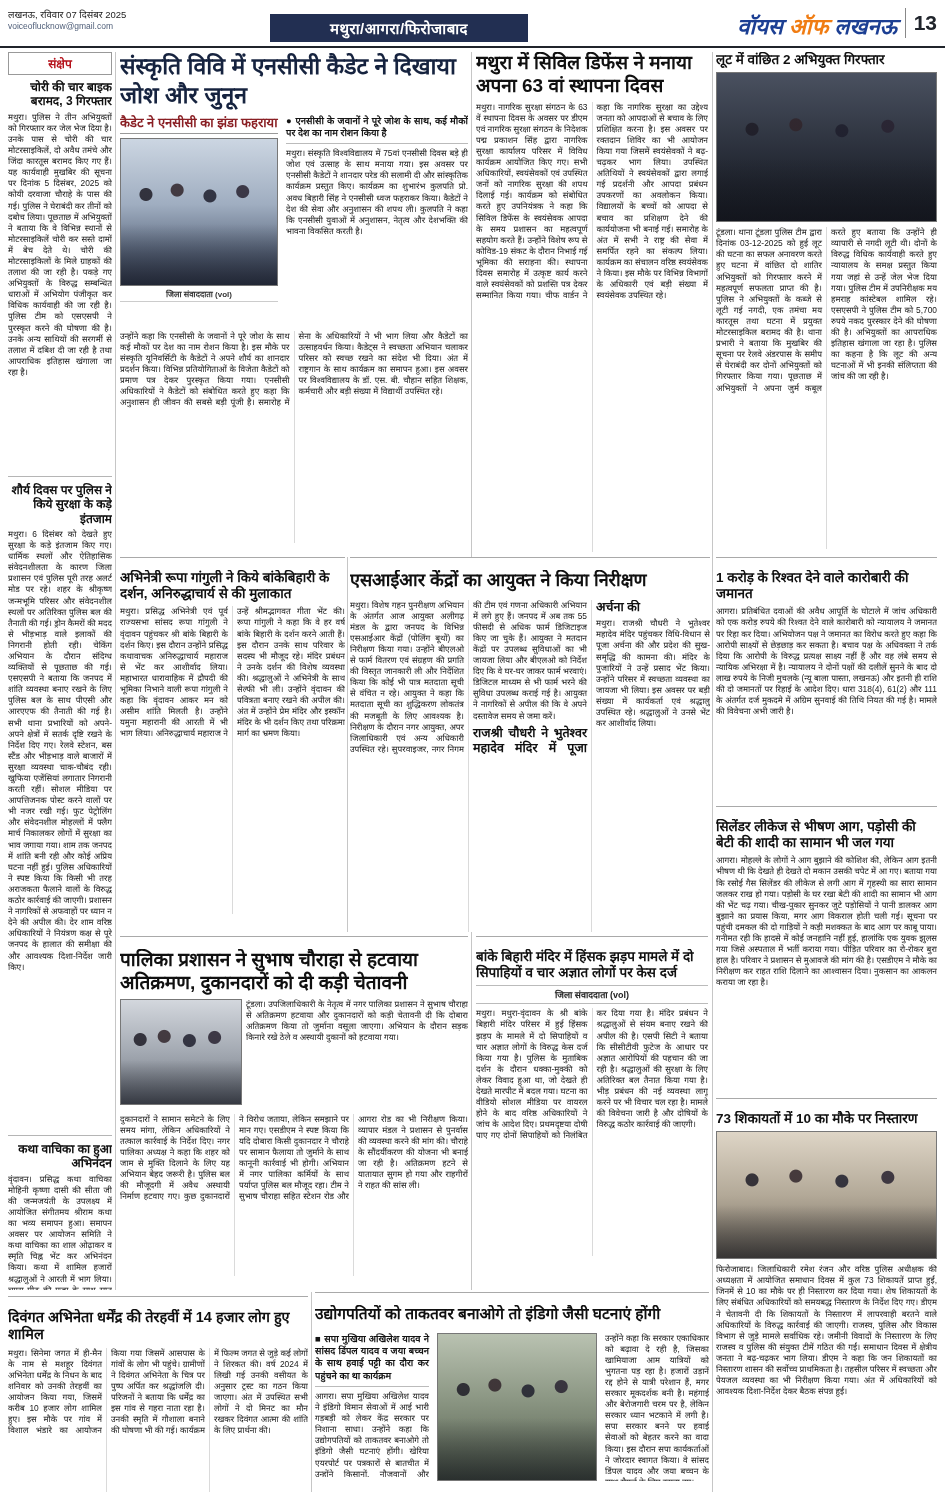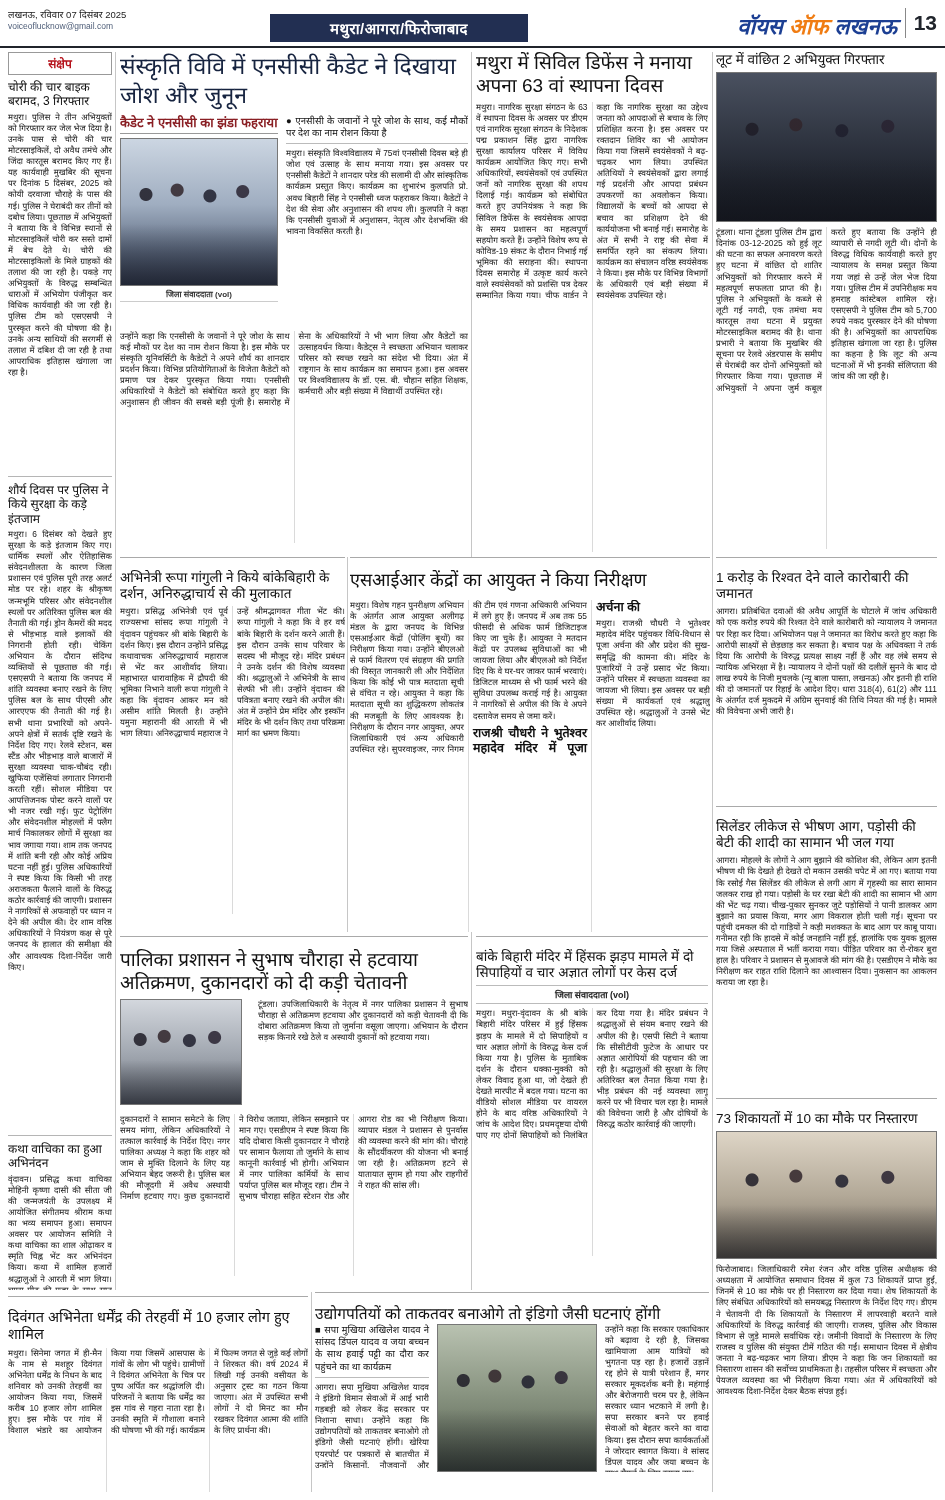--- a/index.html
+++ b/index.html
@@ -16,31 +16,31 @@
   .dateline{position:absolute;left:8px;top:8px;font-size:9.5px;color:#222;line-height:1.4}
   .dateline .mail{font-size:8.5px;color:#51607a}
   .region-tab{position:absolute;left:270px;top:14px;width:258px;background:#222f52;color:#fff;
               font-weight:bold;font-size:15px;text-align:center;padding:4px 0;letter-spacing:.5px}
   .masthead{position:absolute;right:48px;top:10px;font-weight:bold;font-style:italic;font-size:22px;white-space:nowrap}
   .masthead .b{color:#1c3f93}.masthead .o{color:#f07c12}
   .page-no{position:absolute;right:8px;top:8px;font-size:21px;font-weight:bold;color:#20242b;
            border-left:1.5px solid #888;padding-left:8px;line-height:30px}
 
   
-  .hl{font-weight:normal;color:#101010;line-height:1.2;overflow:hidden}
+  .hl{font-weight:bold;color:#101010;line-height:1.2;overflow:hidden}
   .hl-big{font-size:23px;color:#16233f;line-height:1.25;margin-bottom:5px}
   .hl-md{font-size:19px;margin-bottom:4px}
   .hl-sir{font-size:18px;margin-bottom:8px}
   .hl-sm2{font-size:13.5px;margin-bottom:4px}
-  .hl-left{font-size:12px;text-align:left;margin-bottom:3px}
+  .hl-left{font-size:12px;text-align:right;margin-bottom:3px}
   .hl-sub{font-size:12.5px;margin:4px 0 3px 0;font-weight:bold;color:#101010;line-height:1.25}
 
   .kicker{font-size:13px;font-weight:bold;color:#8a1f24;border-bottom:1px solid #999;
           padding-bottom:3px;margin-bottom:4px;line-height:1.2}
-  .bullet-note{font-size:9.5px;font-weight:normal;color:#141414;border-bottom:1px solid #bbb;
+  .bullet-note{font-size:9.5px;font-weight:bold;color:#141414;border-bottom:1px solid #bbb;
                padding-bottom:4px;margin-bottom:4px;line-height:1.3;text-align:justify}
   .byline-bar{font-size:9px;font-weight:bold;text-align:center;color:#222;
               border-top:1px solid #bbb;border-bottom:1px solid #bbb;padding:2px 0;margin-bottom:4px}
   .caption{font-size:8px;font-weight:bold;text-align:center;color:#333;padding:2px 0;border-bottom:1px solid #ccc}
 
   
   .body-txt{font-size:8.4px;line-height:1.32;text-align:justify;color:#202020;overflow:hidden}
   .cols2{column-count:2;column-gap:9px;column-rule:1px solid #dadada}
   .cols3{column-count:3;column-gap:9px;column-rule:1px solid #dadada}
 
@@ -55,21 +55,21 @@
     background:linear-gradient(180deg,transparent,rgba(18,20,28,.6))}
   .photo-ncc{background:linear-gradient(180deg,#ccd6e2,#9fadc0 45%,#5d6a80 78%,#39435a)}
   .photo-loot{background:linear-gradient(180deg,#4a5160,#262b36 60%,#15181f)}
   .photo-palika{background:linear-gradient(180deg,#d3d7dd,#a3a9b2 50%,#6d737d)}
   .photo-akhilesh{background:linear-gradient(180deg,#b9c2b1,#8b9683 45%,#4f5a4a)}
   .photo-meeting{background:linear-gradient(180deg,#ded5c6,#b3a998 50%,#6f675a)}
 
   .ncc-row{display:flex;gap:8px;height:212px;overflow:hidden;margin-bottom:4px}
   .ncc-left{width:158px;flex:none}
   .ncc-right{flex:1;min-width:0}
-  .palika-row{display:flex;gap:16px;height:110px;overflow:hidden;margin-bottom:5px}
+  .palika-row{display:flex;gap:4px;height:110px;overflow:hidden;margin-bottom:5px}
   .ind-row{display:flex;gap:8px;height:152px;overflow:hidden}
   .brief-tab{border:1px solid #999;color:#b5121b;font-weight:bold;font-size:12px;text-align:center;
              padding:2px 0;margin-bottom:5px}
 </style>
 </head>
 <body>
 
 <div class="page">
 
   <header class="block page-header">
@@ -177,26 +177,26 @@
     <div class="body-txt cols2" style="height:248px">मथुरा। मथुरा-वृंदावन के श्री बांके बिहारी मंदिर परिसर में हुई हिंसक झड़प के मामले में दो सिपाहियों व चार अज्ञात लोगों के विरुद्ध केस दर्ज किया गया है। पुलिस के मुताबिक दर्शन के दौरान धक्का-मुक्की को लेकर विवाद हुआ था, जो देखते ही देखते मारपीट में बदल गया। घटना का वीडियो सोशल मीडिया पर वायरल होने के बाद वरिष्ठ अधिकारियों ने जांच के आदेश दिए। प्रथमदृष्टया दोषी पाए गए दोनों सिपाहियों को निलंबित कर दिया गया है। मंदिर प्रबंधन ने श्रद्धालुओं से संयम बनाए रखने की अपील की है। एसपी सिटी ने बताया कि सीसीटीवी फुटेज के आधार पर अज्ञात आरोपियों की पहचान की जा रही है। श्रद्धालुओं की सुरक्षा के लिए अतिरिक्त बल तैनात किया गया है। भीड़ प्रबंधन की नई व्यवस्था लागू करने पर भी विचार चल रहा है। मामले की विवेचना जारी है और दोषियों के विरुद्ध कठोर कार्रवाई की जाएगी।</div>
   </article>
 
   <article class="block bt" style="left:716px;top:1098px;width:221px;height:394px">
     <h2 class="hl hl-sm2">73 शिकायतों में 10 का मौके पर निस्तारण</h2>
     <div class="photo photo-meeting" style="height:128px;margin-bottom:5px"></div>
     <div class="body-txt" style="height:228px">फिरोजाबाद। जिलाधिकारी रमेश रंजन और वरिष्ठ पुलिस अधीक्षक की अध्यक्षता में आयोजित समाधान दिवस में कुल 73 शिकायतें प्राप्त हुईं, जिनमें से 10 का मौके पर ही निस्तारण कर दिया गया। शेष शिकायतों के लिए संबंधित अधिकारियों को समयबद्ध निस्तारण के निर्देश दिए गए। डीएम ने चेतावनी दी कि शिकायतों के निस्तारण में लापरवाही बरतने वाले अधिकारियों के विरुद्ध कार्रवाई की जाएगी। राजस्व, पुलिस और विकास विभाग से जुड़े मामले सर्वाधिक रहे। जमीनी विवादों के निस्तारण के लिए राजस्व व पुलिस की संयुक्त टीमें गठित की गईं। समाधान दिवस में क्षेत्रीय जनता ने बढ़-चढ़कर भाग लिया। डीएम ने कहा कि जन शिकायतों का निस्तारण शासन की सर्वोच्च प्राथमिकता है। तहसील परिसर में स्वच्छता और पेयजल व्यवस्था का भी निरीक्षण किया गया। अंत में अधिकारियों को आवश्यक दिशा-निर्देश देकर बैठक संपन्न हुई।</div>
   </article>
 
   <article class="block bt" style="left:8px;top:1296px;width:300px;height:196px">
-    <h2 class="hl" style="font-size:14.5px;margin-bottom:4px">दिवंगत अभिनेता धर्मेंद्र की तेरहवीं में 10 हजार लोग हुए शामिल</h2>
+    <h2 class="hl" style="font-size:14.5px;margin-bottom:4px">दिवंगत अभिनेता धर्मेंद्र की तेरहवीं में 14 हजार लोग हुए शामिल</h2>
     <div class="body-txt cols3" style="height:148px">मथुरा। सिनेमा जगत में ही-मैन के नाम से मशहूर दिवंगत अभिनेता धर्मेंद्र के निधन के बाद शनिवार को उनकी तेरहवीं का आयोजन किया गया, जिसमें करीब 10 हजार लोग शामिल हुए। इस मौके पर गांव में विशाल भंडारे का आयोजन किया गया जिसमें आसपास के गांवों के लोग भी पहुंचे। ग्रामीणों ने दिवंगत अभिनेता के चित्र पर पुष्प अर्पित कर श्रद्धांजलि दी। परिजनों ने बताया कि धर्मेंद्र का इस गांव से गहरा नाता रहा है। उनकी स्मृति में गौशाला बनाने की घोषणा भी की गई। कार्यक्रम में फिल्म जगत से जुड़े कई लोगों ने शिरकत की। वर्ष 2024 में लिखी गई उनकी वसीयत के अनुसार ट्रस्ट का गठन किया जाएगा। अंत में उपस्थित सभी लोगों ने दो मिनट का मौन रखकर दिवंगत आत्मा की शांति के लिए प्रार्थना की।</div>
   </article>
 
   <article class="block bt" style="left:315px;top:1292px;width:394px;height:200px">
-    <h2 class="hl" style="font-size:15.5px;margin-bottom:0">उद्योगपतियों को ताकतवर बनाओगे तो इंडिगो जैसी घटनाएं होंगी</h2>
+    <h2 class="hl" style="font-size:15.5px;margin-bottom:9px">उद्योगपतियों को ताकतवर बनाओगे तो इंडिगो जैसी घटनाएं होंगी</h2>
     <div class="ind-row">
       <div style="width:114px;flex:none">
         <div class="bullet-note">■ सपा मुखिया अखिलेश यादव ने सांसद डिंपल यादव व जया बच्चन के साथ हवाई पट्टी का दौरा कर पहुंचने का था कार्यक्रम</div>
         <div class="body-txt" style="height:86px">आगरा। सपा मुखिया अखिलेश यादव ने इंडिगो विमान सेवाओं में आई भारी गड़बड़ी को लेकर केंद्र सरकार पर निशाना साधा। उन्होंने कहा कि उद्योगपतियों को ताकतवर बनाओगे तो इंडिगो जैसी घटनाएं होंगी। खेरिया एयरपोर्ट पर पत्रकारों से बातचीत में उन्होंने किसानों, नौजवानों और व्यापारियों के मुद्दों पर भी सरकार को घेरा।</div>
       </div>
       <div class="photo photo-akhilesh" style="width:160px;height:148px;flex:none"></div>
       <div class="body-txt" style="flex:1;height:148px">उन्होंने कहा कि सरकार एकाधिकार को बढ़ावा दे रही है, जिसका खामियाजा आम यात्रियों को भुगतना पड़ रहा है। हजारों उड़ानें रद्द होने से यात्री परेशान हैं, मगर सरकार मूकदर्शक बनी है। महंगाई और बेरोजगारी चरम पर है, लेकिन सरकार ध्यान भटकाने में लगी है। सपा सरकार बनने पर हवाई सेवाओं को बेहतर करने का वादा किया। इस दौरान सपा कार्यकर्ताओं ने जोरदार स्वागत किया। वे सांसद डिंपल यादव और जया बच्चन के साथ सैफई के लिए रवाना हुए।</div>
     </div>
   </article>
 

